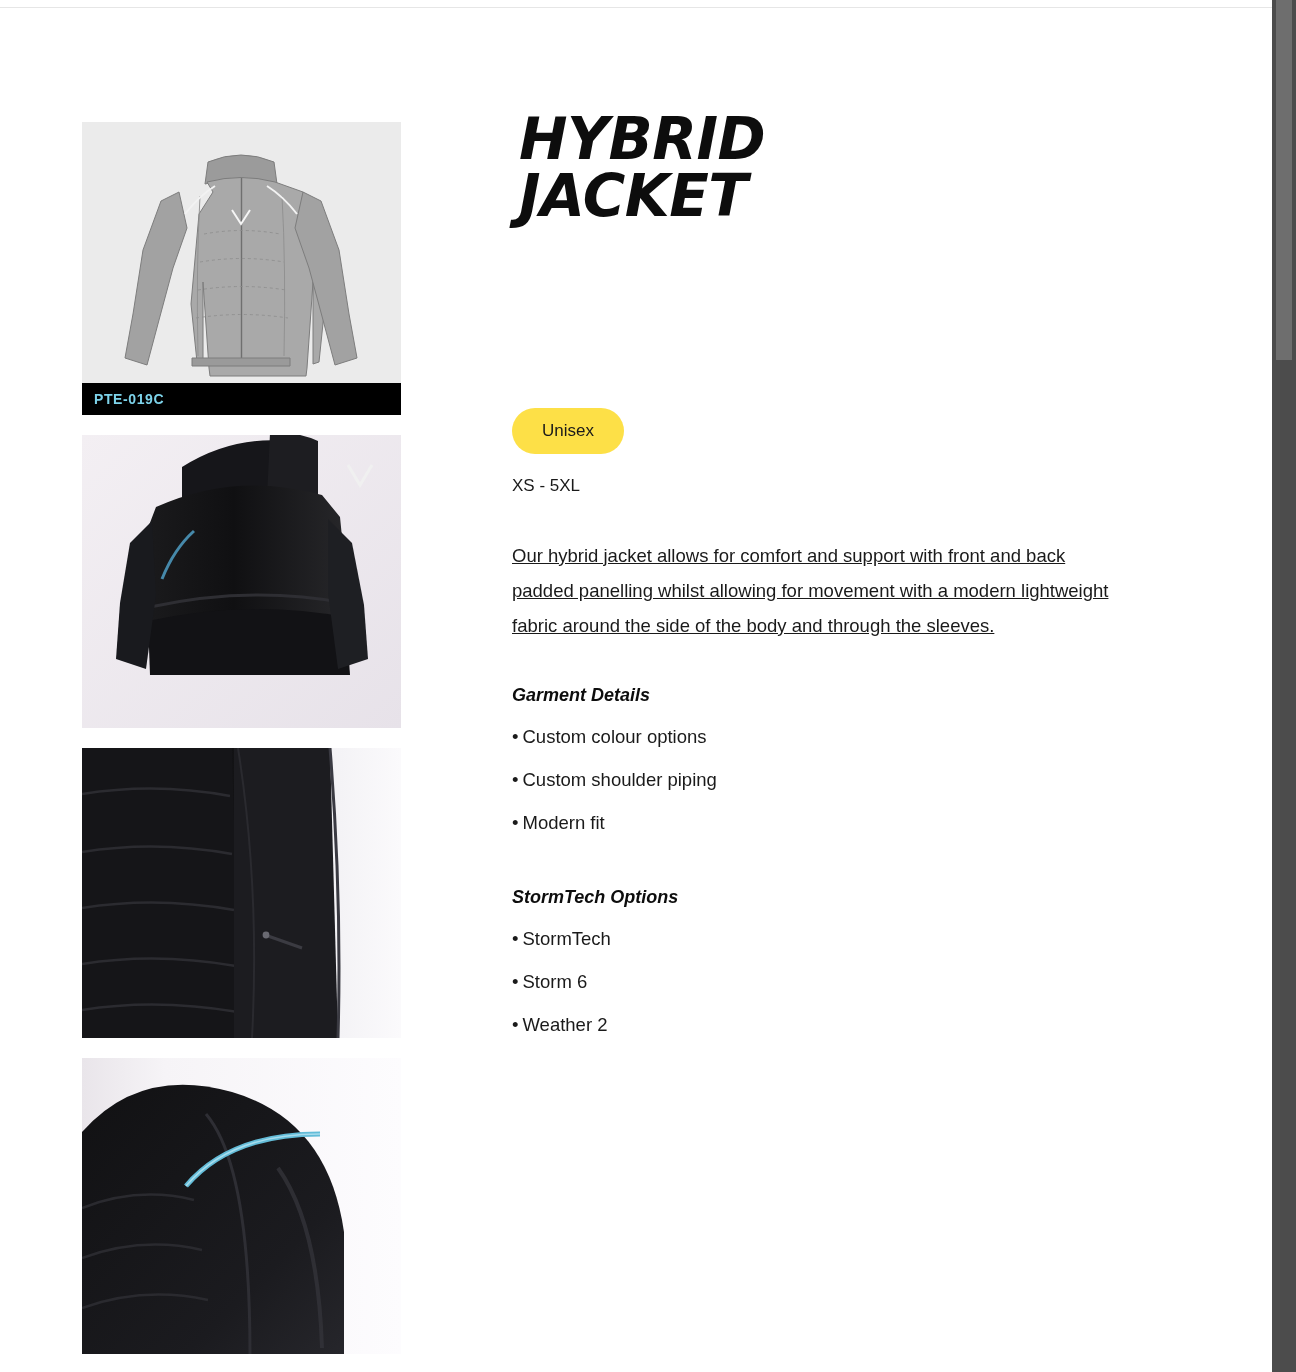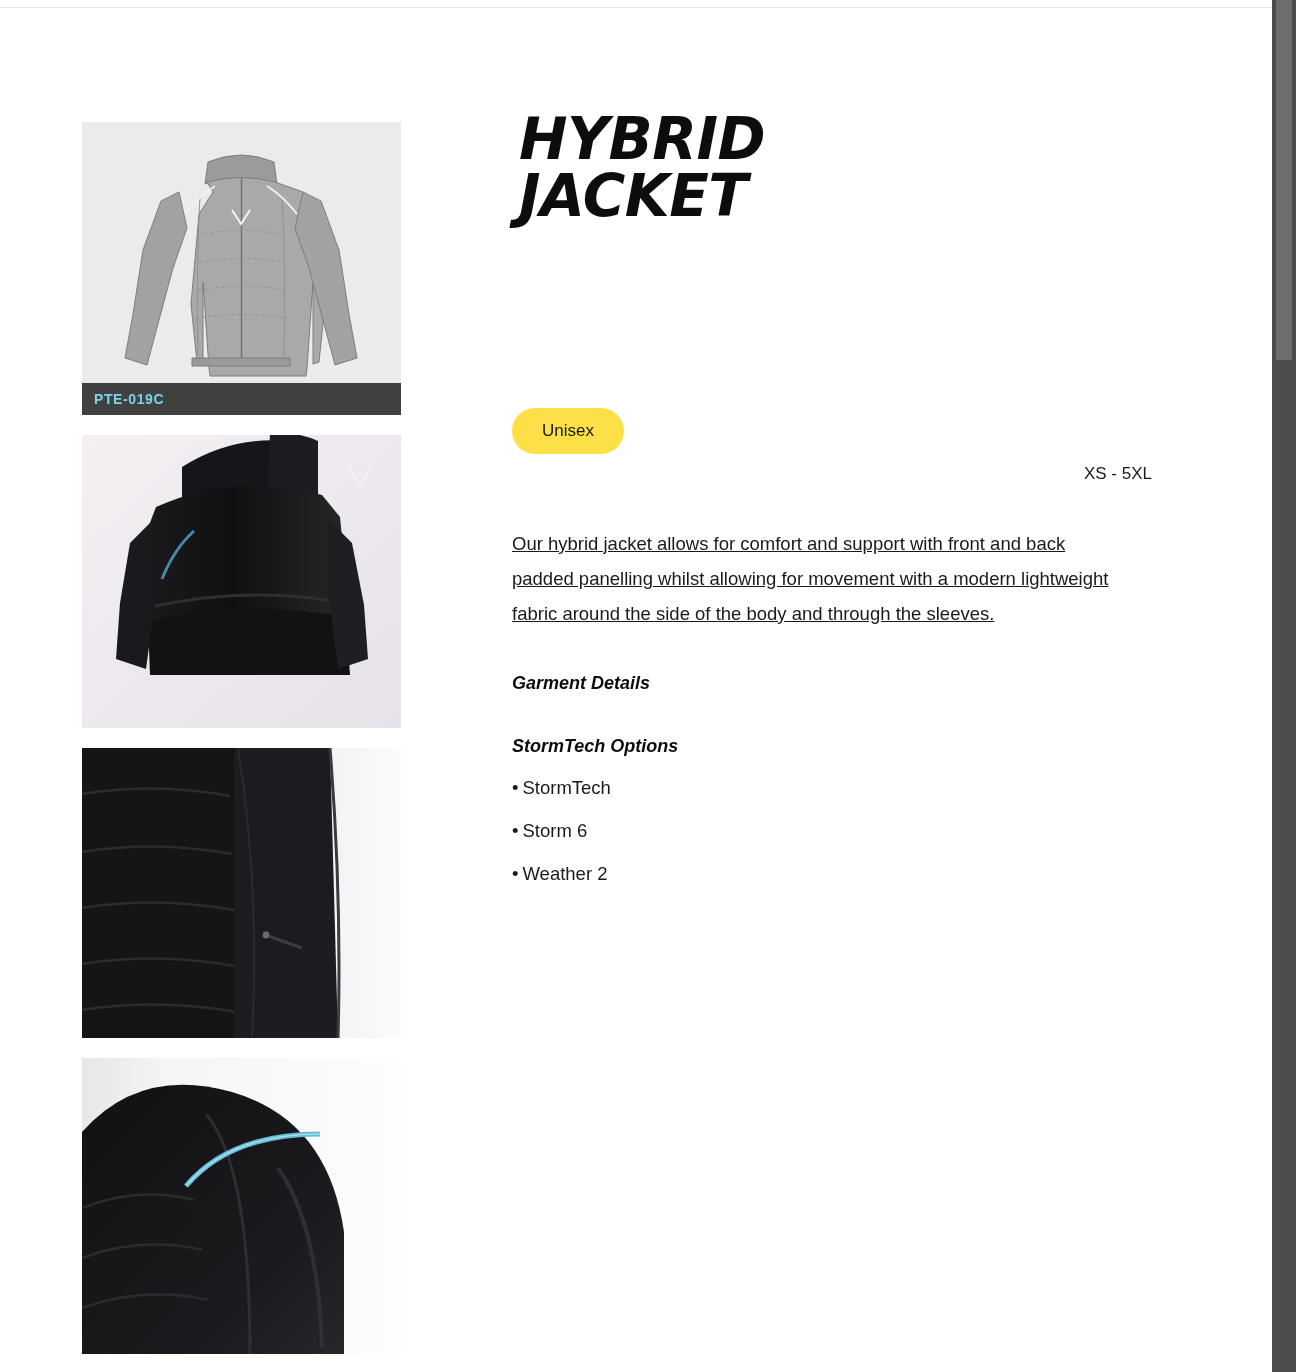--- a/index.html
+++ b/index.html
@@ -66,21 +66,21 @@
     overflow: hidden;
   }
 
   .thumb-main {
     height: 261px;
     background: #ebebeb;
   }
   .code-bar {
     width: 319px;
     height: 32px;
-    background: #404040;
+    background: #000000;
     display: flex;
     align-items: center;
     padding-left: 12px;
   }
   .code-bar span {
     color: #7dd3ea;
     font-size: 14px;
     font-weight: bold;
     letter-spacing: 0.6px;
   }
@@ -127,24 +127,23 @@
     align-items: center;
     justify-content: center;
     height: 46px;
     padding: 0 30px;
     border-radius: 23px;
     background: #fde047;
     color: #1a1a1a;
     font-size: 17px;
   }
   .sizes {
-    margin-top: 10px;
+    margin-top: 22px;
     font-size: 17px;
     color: #1a1a1a;
-    text-align: right;
   }
   .desc {
     margin-top: 42px;
     font-size: 18.5px;
     line-height: 1.9;
     color: #1a1a1a;
     max-width: 620px;
     text-decoration: underline;
   }
   .section-head {
@@ -327,20 +326,25 @@
       <span>JACKET</span>
     </h1>
 
     <div class="pill">Unisex</div>
 
     <div class="sizes">XS - 5XL</div>
 
     <p class="desc">Our hybrid jacket allows for comfort and support with front and back padded panelling whilst allowing for movement with a modern lightweight fabric around the side of the body and through the sleeves.</p>
 
     <div class="section-head">Garment Details</div>
+    <ul class="bullets">
+      <li><span class="dot">•</span><span>Custom colour options</span></li>
+      <li><span class="dot">•</span><span>Custom shoulder piping</span></li>
+      <li><span class="dot">•</span><span>Modern fit</span></li>
+    </ul>
 
     <div class="section-head">StormTech Options</div>
     <ul class="bullets">
       <li><span class="dot">•</span><span>StormTech</span></li>
       <li><span class="dot">•</span><span>Storm 6</span></li>
       <li><span class="dot">•</span><span>Weather 2</span></li>
     </ul>
 
   </div>
 </div>

